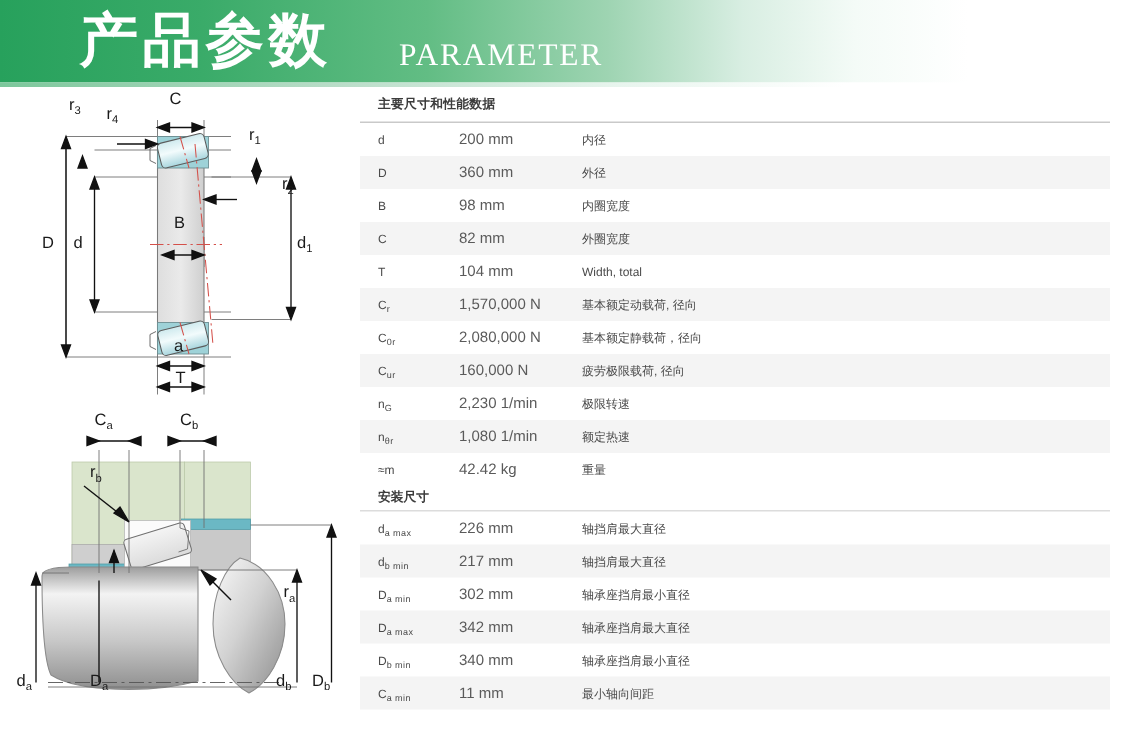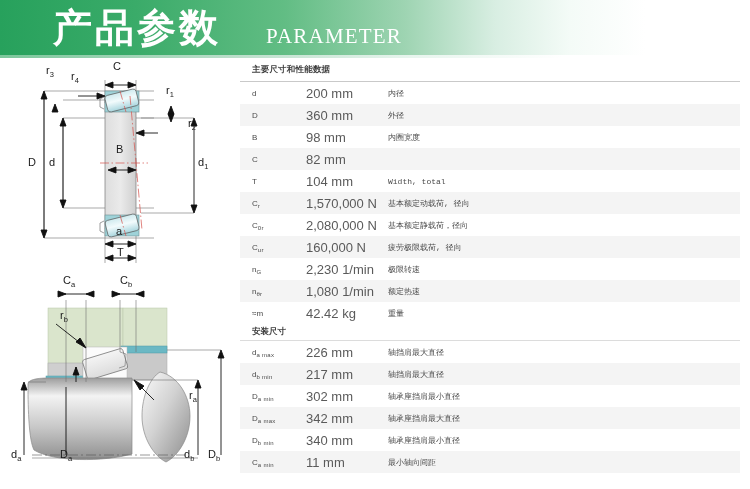--- a/index.html
+++ b/index.html
@@ -39,22 +39,22 @@
   }
   .tbl-rule{height:1px;background:#c9c9c9;width:500px;}
   .rows{width:500px;}
   .row{
     position:relative;height:22px;width:500px;
     display:flex;align-items:center;
   }
   .row.alt{background:#f4f4f4;}
   .c-sym{width:66px;padding-left:12px;box-sizing:border-box;
          font-size:8px;color:#4a4a4a;white-space:nowrap;}
-  .c-val{width:82px;font-size:13px;color:#5a5a5a;white-space:nowrap;}
-  .c-desc{flex:1;font-size:8px;color:#4a4a4a;white-space:nowrap;font-family:Liberation Mono, monospace;}
+  .c-val{width:82px;font-size:10px;color:#5a5a5a;white-space:nowrap;}
+  .c-desc{flex:1;font-size:8px;color:#4a4a4a;white-space:nowrap;}
   sub{font-size:6px;vertical-align:baseline;position:relative;top:2px;}
   .sub-sp{letter-spacing:.3px;}
   .section-head{
     height:16px;display:flex;align-items:center;
     font-size:8.5px;font-weight:700;color:#3c3c3c;padding-left:12px;
     box-sizing:border-box;width:500px;
   }
   .sec-rule{height:1px;background:#dcdcdc;width:500px;}
 
   
@@ -303,20 +303,21 @@
           <div class="c-desc">外径</div>
         </div>
         <div class="row">
           <div class="c-sym">B</div>
           <div class="c-val">98 mm</div>
           <div class="c-desc">内圈宽度</div>
         </div>
         <div class="row alt">
           <div class="c-sym">C</div>
           <div class="c-val">82 mm</div>
+          <div class="c-desc">外圈宽度</div>
         </div>
         <div class="row">
           <div class="c-sym">T</div>
           <div class="c-val">104 mm</div>
           <div class="c-desc">Width, total</div>
         </div>
         <div class="row alt">
           <div class="c-sym">C<sub class="sub-sp">r</sub></div>
           <div class="c-val">1,570,000 N</div>
           <div class="c-desc">基本额定动载荷, 径向</div>

